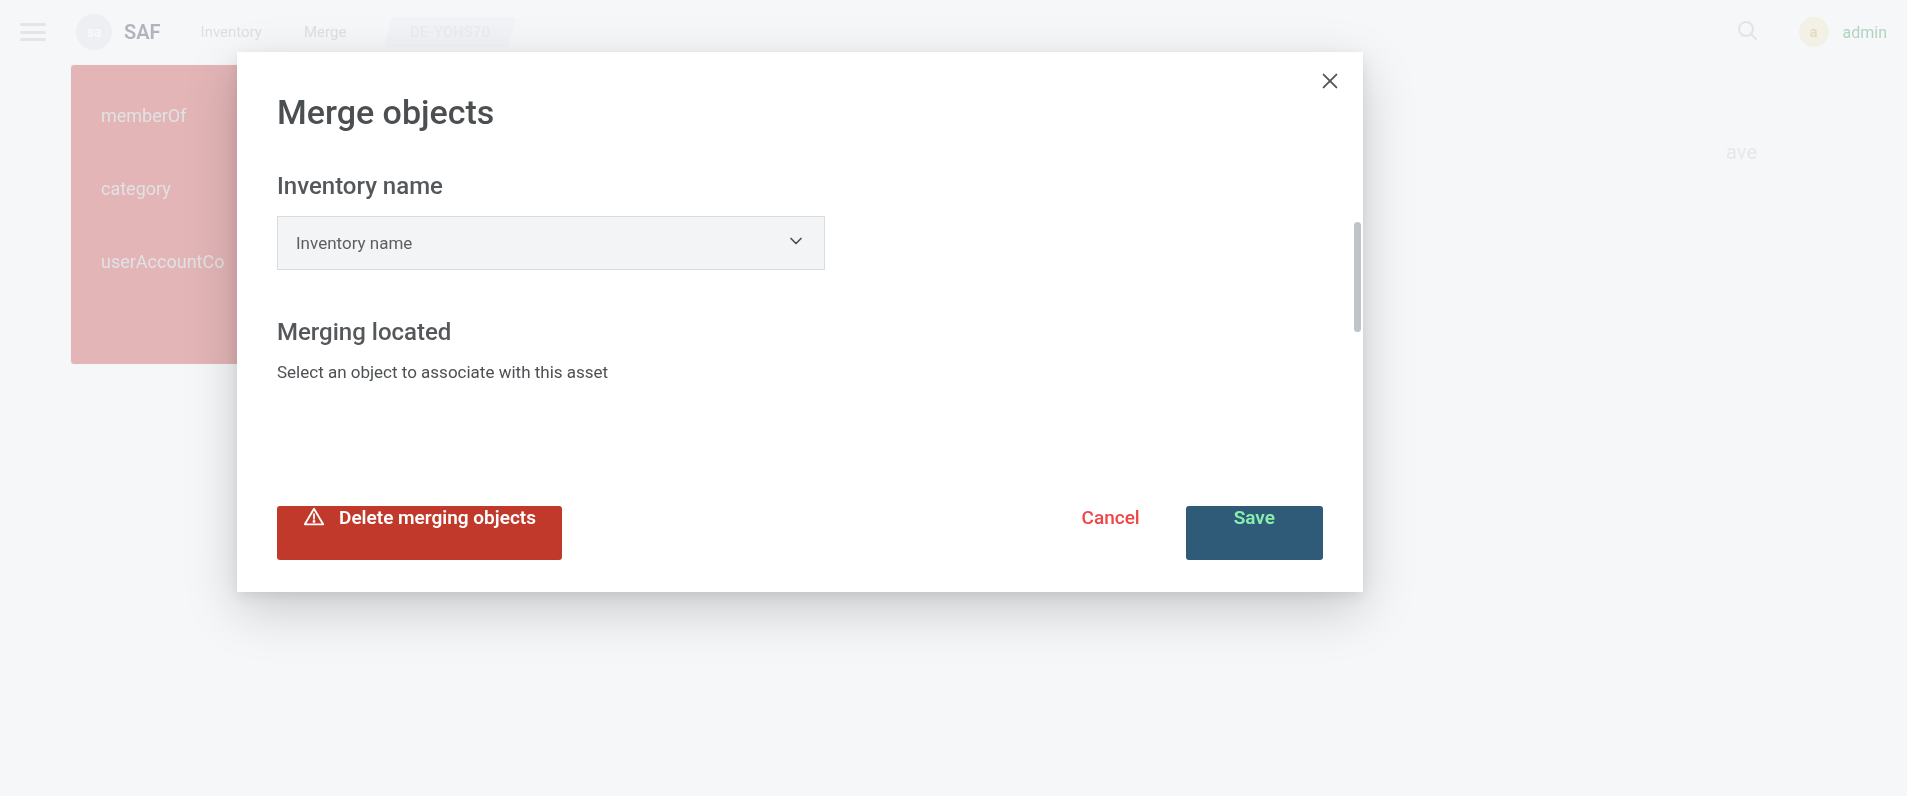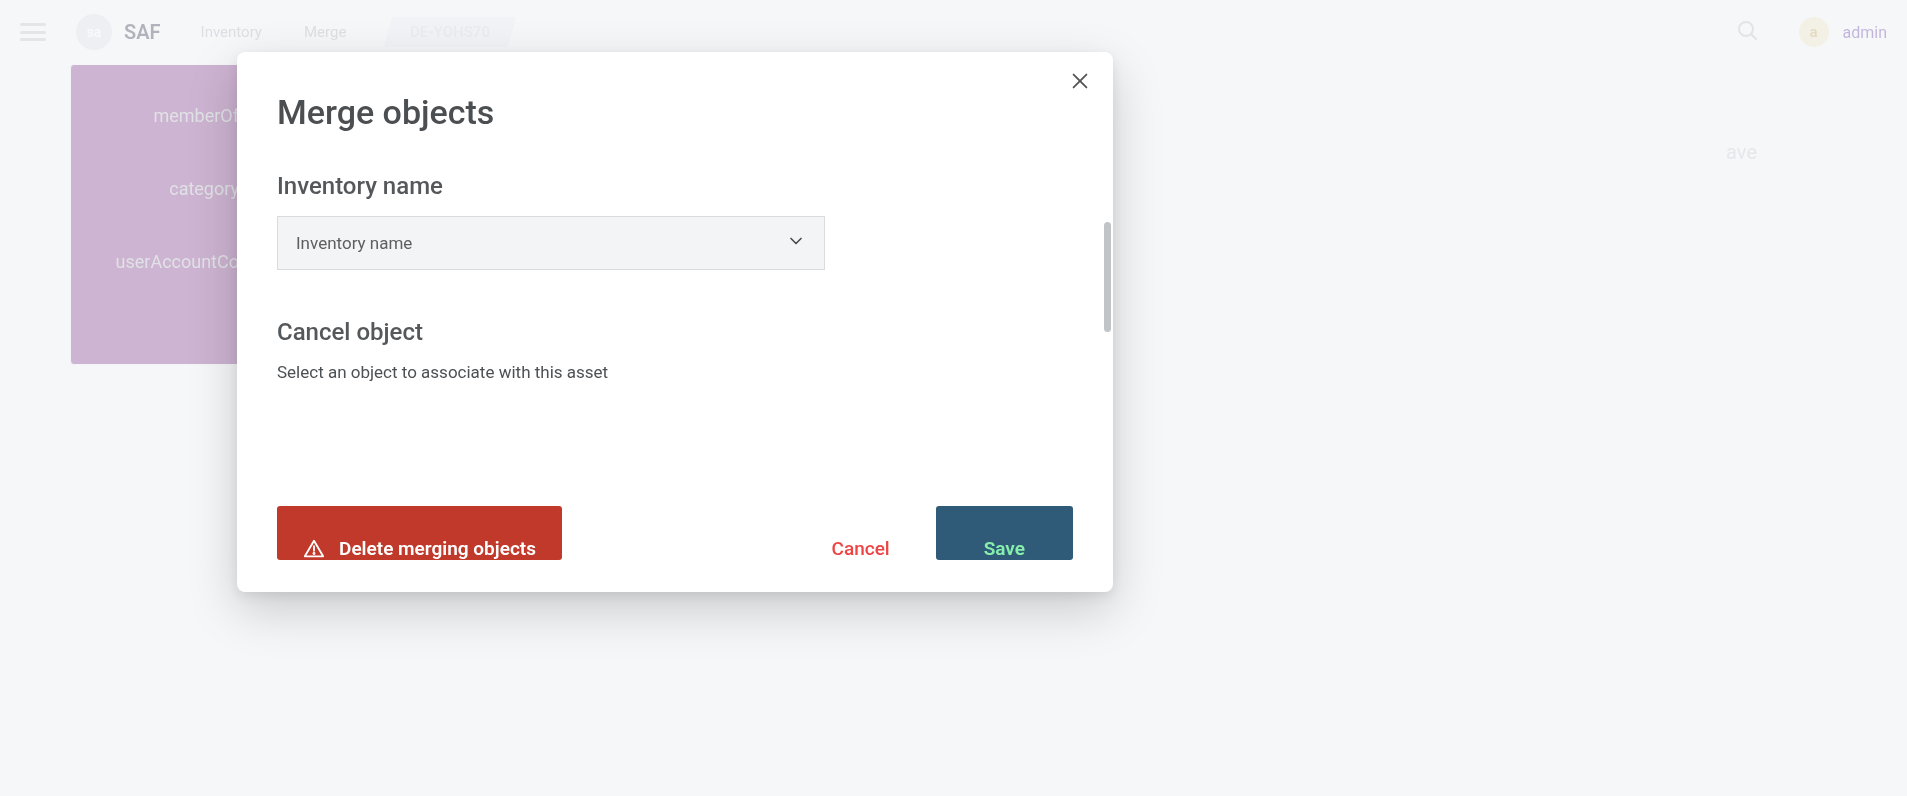--- a/index.html
+++ b/index.html
@@ -63,55 +63,54 @@
   }
   .bg-chip span { display: inline-block; transform: skewX(15deg); color: #cfd4d7; }
   .bg-spacer { flex: 1; }
   .bg-search-icon { margin-right: 40px; color: #b4b8bb; }
   .bg-avatar {
     width: 30px; height: 30px; border-radius: 50%;
     background: #efe1b8; color: #b79a3b;
     display: flex; align-items: center; justify-content: center;
     font-size: 15px; font-weight: 600; margin-right: 14px;
   }
-  .bg-username { font-size: 16px; color: #4c1d95; }
+  .bg-username { font-size: 16px; color: #15803d; }
 
   .bg-sidepanel {
     position: absolute;
     left: 70px; top: 64px;
     width: 200px;
-    background: #701a75;
+    background: #b91c1c;
     border: 1px solid #eef0f2;
     border-radius: 4px;
     padding: 40px 30px;
-    text-align: right;
   }
   .bg-sidepanel div {
     font-size: 18px; color: #b0b4b7; margin-bottom: 52px;
   }
   .bg-save-btn {
     position: absolute;
     right: 150px; top: 140px;
     color: #bfc3c6; font-size: 20px;
   }
 
   
   .dim {
     position: absolute; inset: 0;
     background: rgba(245,247,249,0.7);
   }
 
   
   .modal {
     position: absolute;
     left: 237px; top: 52px;
-    width: 876px;
+    width: 1126px;
     height: 540px;
     background: #fff;
-    border-radius: 8px;
+    border-radius: 0;
     box-shadow: 0 18px 50px rgba(0,0,0,0.18), 0 4px 12px rgba(0,0,0,0.08);
     display: flex;
     flex-direction: column;
   }
   .modal-close {
     position: absolute;
     top: 18px; right: 22px;
     cursor: pointer;
     color: #555;
   }
@@ -162,21 +161,21 @@
   .select-field .chev { color: #4a4d50; }
 
   .modal-footer {
     display: flex;
     align-items: center;
     padding: 18px 40px 32px 40px;
   }
   .btn {
     height: 54px;
     display: inline-flex;
-    align-items: flex-end;
+    align-items: flex-start;
     justify-content: center;
     font-size: 19px;
     border-radius: 3px;
     cursor: pointer;
     user-select: none;
     border: none;
     font-family: inherit;
   }
   .btn-danger {
     background: var(--danger);
@@ -263,21 +262,21 @@
 
     <div class="select-field">
       <span>Inventory name</span>
       <span class="chev">
         <svg width="20" height="20" viewBox="0 0 24 24" fill="none" stroke="currentColor" stroke-width="2" stroke-linecap="round" stroke-linejoin="round">
             <polyline points="6 9 12 15 18 9"></polyline>
           </svg>
       </span>
     </div>
 
-    <h2 class="section-heading">Cancel object</h2>
+    <h2 class="section-heading">Merging located</h2>
     <p class="section-desc last">Select an object to associate with this asset</p>
 
     <div class="fake-scrollbar"></div>
   </div>
 
   <div class="modal-footer">
     <button class="btn btn-danger">
       <span class="warn-ico">
         <svg width="22" height="22" viewBox="0 0 24 24" fill="none" stroke="currentColor" stroke-width="2" stroke-linecap="round" stroke-linejoin="round">
             <path d="M12 3 L22 20 H2 Z"></path>

